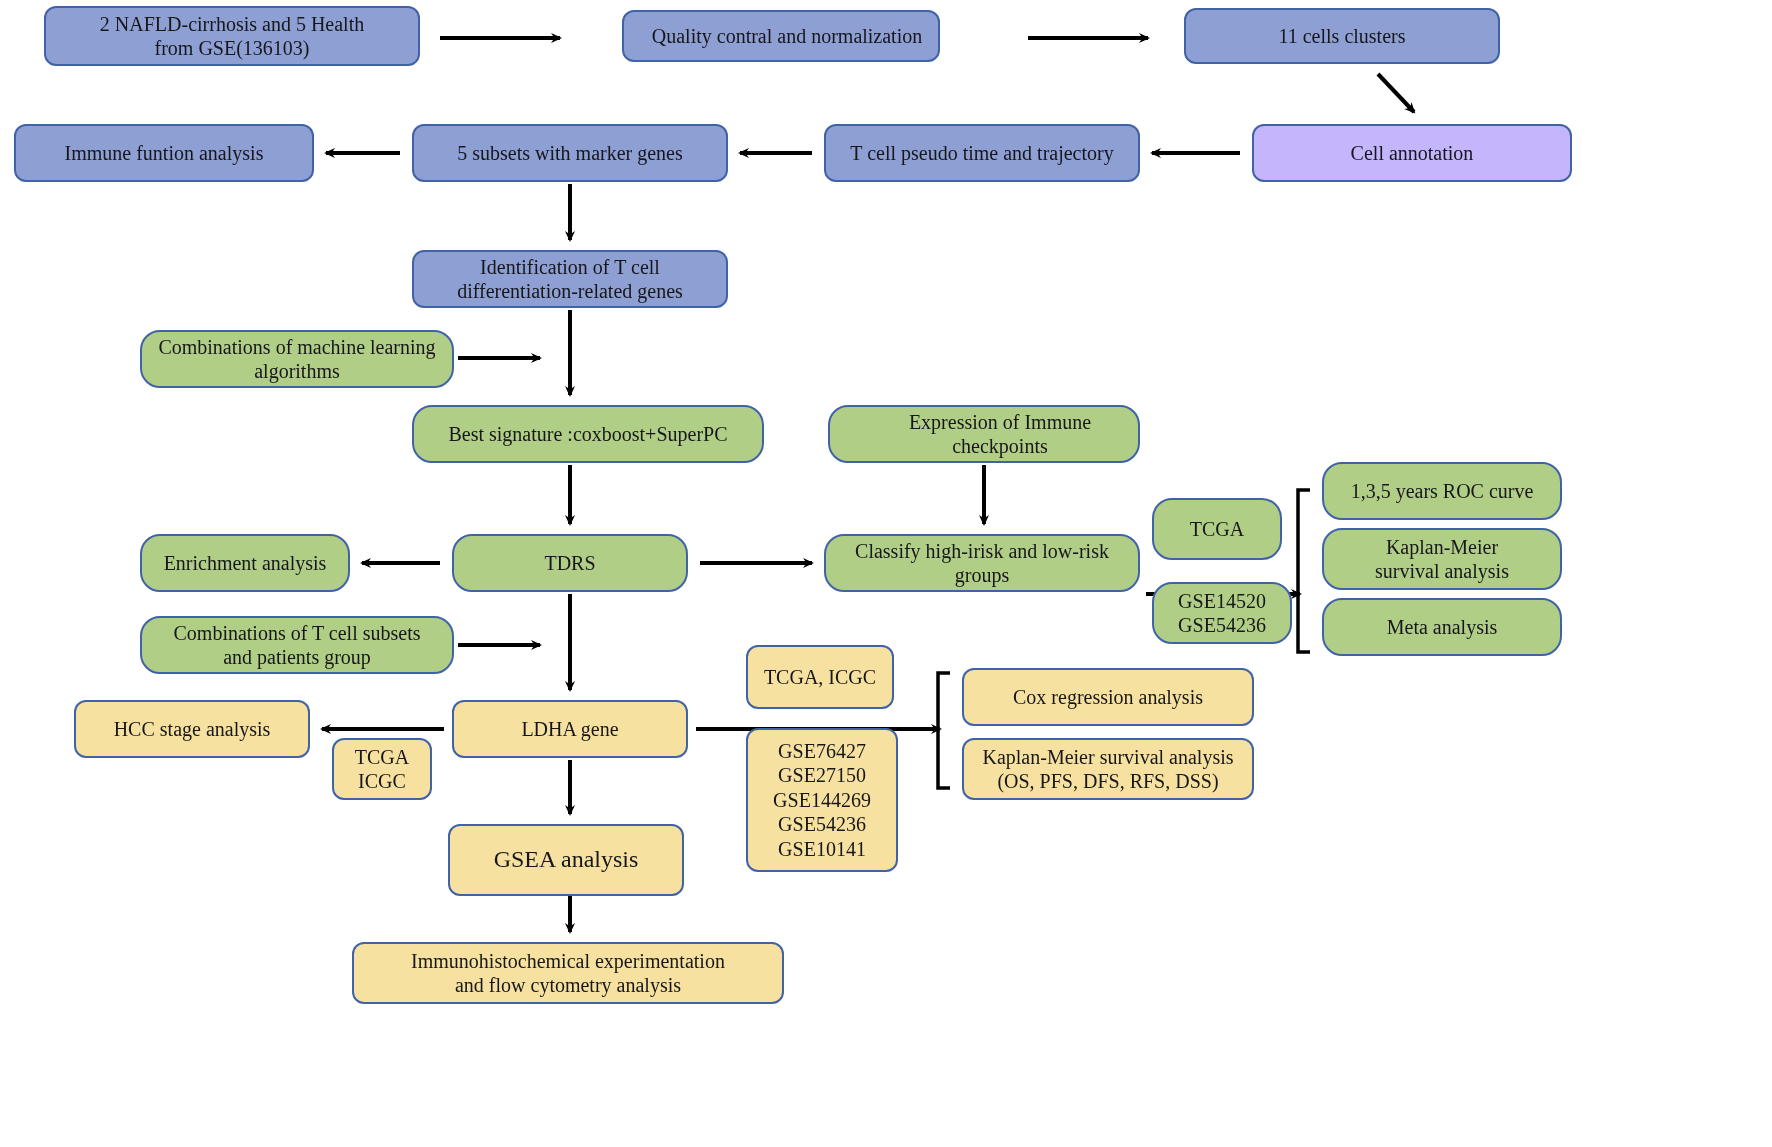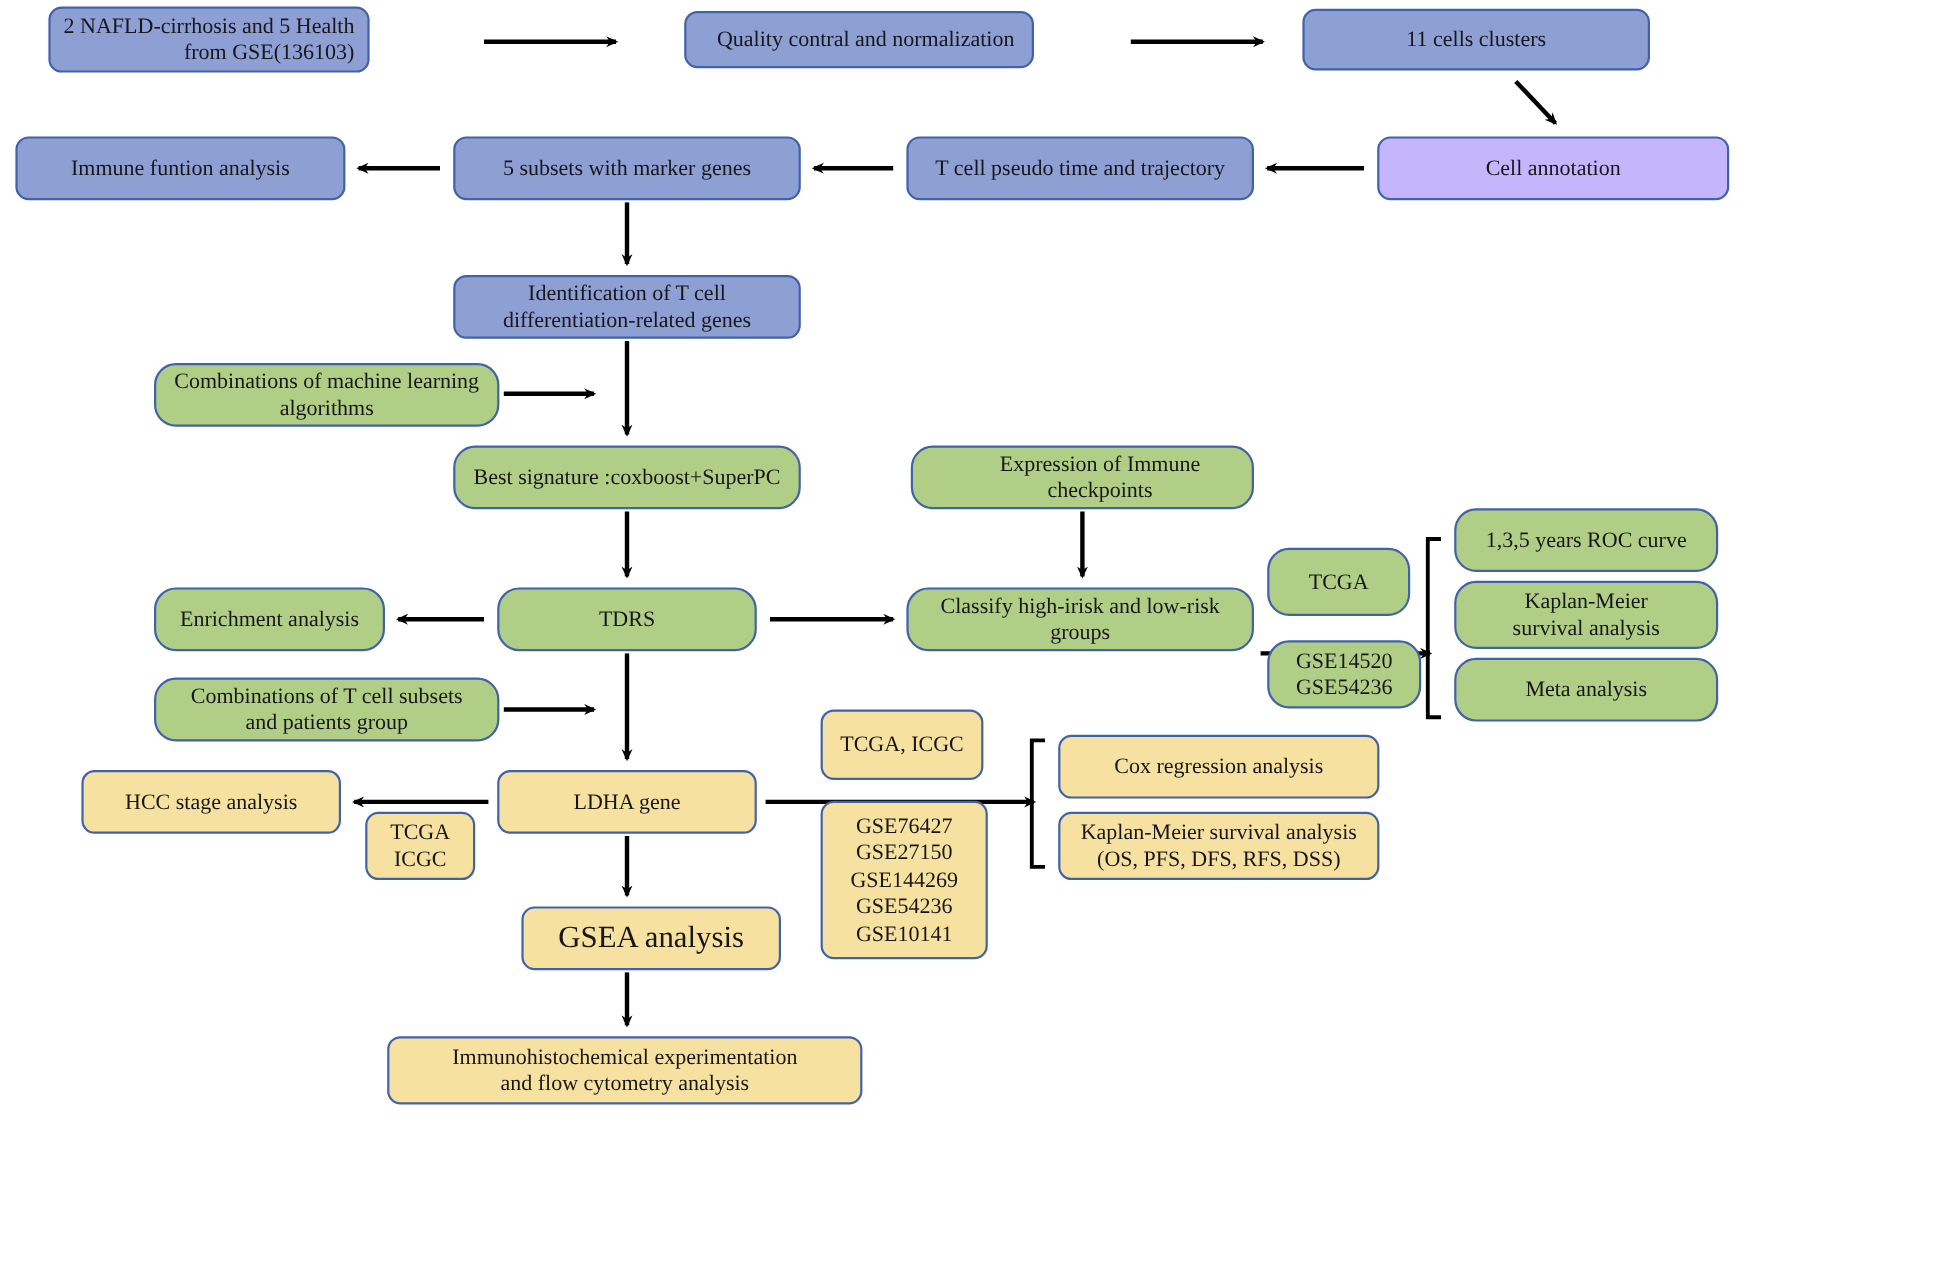--- a/index.html
+++ b/index.html
@@ -80,33 +80,33 @@
 
     <path class="wire" marker-end="url(#ah)" d="M696,729 L940,729"></path>
     <path class="wire-thin" d="M950,673 L938,673 L938,788 L950,788"></path>
 
     <path class="wire" marker-end="url(#ah)" d="M570,760 L570,814"></path>
 
     <path class="wire" marker-end="url(#ah)" d="M570,884 L570,932"></path>
   </svg>
 
   <div id="nodes">
-      <div class="node blue" style="left: 44px; top: 6px; width: 292px; height: 60px; font-size: 20px; border-color: rgb(64, 99, 168); background: rgb(142, 159, 212); text-align: right;">2 NAFLD-cirrhosis and 5 Health
+      <div class="node blue" style="left: 44px; top: 6px; width: 376px; height: 60px; font-size: 20px; border-color: rgb(64, 99, 168); background: rgb(142, 159, 212);">2 NAFLD-cirrhosis and 5 Health
 from GSE(136103)</div>
       <div class="node blue" style="left: 622px; top: 10px; width: 318px; height: 52px; font-size: 20px; border-color: rgb(64, 99, 168); background: rgb(142, 159, 212); padding-left: 20px;">Quality contral and normalization</div>
       <div class="node blue" style="left: 1184px; top: 8px; width: 316px; height: 56px; font-size: 20px; border-color: rgb(64, 99, 168); background: rgb(142, 159, 212);">11 cells clusters</div>
       <div class="node blue" style="left: 14px; top: 124px; width: 300px; height: 58px; font-size: 20px; border-color: rgb(64, 99, 168); background: rgb(142, 159, 212);">Immune funtion analysis</div>
       <div class="node blue" style="left: 412px; top: 124px; width: 316px; height: 58px; font-size: 20px; border-color: rgb(64, 99, 168); background: rgb(142, 159, 212);">5 subsets with marker genes</div>
       <div class="node blue" style="left: 824px; top: 124px; width: 316px; height: 58px; font-size: 20px; border-color: rgb(64, 99, 168); background: rgb(142, 159, 212);">T cell pseudo time and trajectory</div>
       <div class="node blue" style="left: 1252px; top: 124px; width: 320px; height: 58px; font-size: 20px; border-color: rgb(64, 99, 168); background: #c4b5fd;">Cell annotation</div>
       <div class="node blue" style="left: 412px; top: 250px; width: 316px; height: 58px; font-size: 20px; border-color: rgb(64, 99, 168); background: rgb(142, 159, 212);">Identification of T cell
 differentiation-related genes</div>
       <div class="node green" style="left: 140px; top: 330px; width: 314px; height: 58px; font-size: 20px; border-color: rgb(64, 99, 168); background: rgb(177, 206, 135);">Combinations of machine learning
 algorithms</div>
-      <div class="node green" style="left: 412px; top: 405px; width: 316px; height: 58px; font-size: 20px; border-color: rgb(64, 99, 168); background: rgb(177, 206, 135); text-align: center;">Best signature :coxboost+SuperPC</div>
+      <div class="node green" style="left: 412px; top: 405px; width: 352px; height: 58px; font-size: 20px; border-color: rgb(64, 99, 168); background: rgb(177, 206, 135); text-align: center;">Best signature :coxboost+SuperPC</div>
       <div class="node green" style="left: 828px; top: 405px; width: 312px; height: 58px; font-size: 20px; border-color: rgb(64, 99, 168); background: rgb(177, 206, 135); padding-left: 40px;">Expression of Immune
 checkpoints</div>
       <div class="node green" style="left: 1322px; top: 462px; width: 240px; height: 58px; font-size: 20px; border-color: rgb(64, 99, 168); background: rgb(177, 206, 135);">1,3,5 years ROC curve</div>
       <div class="node green" style="left: 1152px; top: 498px; width: 130px; height: 62px; font-size: 20px; border-color: rgb(64, 99, 168); background: rgb(177, 206, 135);">TCGA</div>
       <div class="node green" style="left: 1322px; top: 528px; width: 240px; height: 62px; font-size: 20px; border-color: rgb(64, 99, 168); background: rgb(177, 206, 135);">Kaplan-Meier
 survival analysis</div>
       <div class="node green" style="left: 140px; top: 534px; width: 210px; height: 58px; font-size: 20px; border-color: rgb(64, 99, 168); background: rgb(177, 206, 135); text-align: right;">Enrichment analysis</div>
       <div class="node green" style="left: 452px; top: 534px; width: 236px; height: 58px; font-size: 20px; border-color: rgb(64, 99, 168); background: rgb(177, 206, 135);">TDRS</div>
       <div class="node green" style="left: 824px; top: 534px; width: 316px; height: 58px; font-size: 20px; border-color: rgb(64, 99, 168); background: rgb(177, 206, 135);">Classify high-irisk and low-risk
 groups</div>
@@ -121,17 +121,17 @@
       <div class="node yellow" style="left: 452px; top: 700px; width: 236px; height: 58px; font-size: 20px; border-color: rgb(64, 99, 168); background: rgb(246, 225, 160);">LDHA gene</div>
       <div class="node yellow" style="left: 962px; top: 738px; width: 292px; height: 62px; font-size: 20px; border-color: rgb(64, 99, 168); background: rgb(246, 225, 160);">Kaplan-Meier survival analysis
 (OS, PFS, DFS, RFS, DSS)</div>
       <div class="node yellow" style="left: 332px; top: 738px; width: 100px; height: 62px; font-size: 20px; border-color: rgb(64, 99, 168); background: rgb(246, 225, 160);">TCGA
 ICGC</div>
       <div class="node yellow" style="left: 746px; top: 728px; width: 152px; height: 144px; font-size: 20px; border-color: rgb(64, 99, 168); background: rgb(246, 225, 160);">GSE76427
 GSE27150
 GSE144269
 GSE54236
 GSE10141</div>
-      <div class="node yellow" style="left: 474px; top: 824px; width: 236px; height: 58px; font-size: 28px; border-color: rgb(64, 99, 168); background: rgb(246, 225, 160);">GSEA analysis</div>
+      <div class="node yellow" style="left: 448px; top: 824px; width: 236px; height: 72px; font-size: 24px; border-color: rgb(64, 99, 168); background: rgb(246, 225, 160);">GSEA analysis</div>
       <div class="node yellow" style="left: 352px; top: 942px; width: 432px; height: 62px; font-size: 20px; border-color: rgb(64, 99, 168); background: rgb(246, 225, 160);">Immunohistochemical experimentation
 and flow cytometry analysis</div>
     </div>
 </div>
 
 </body></html>

